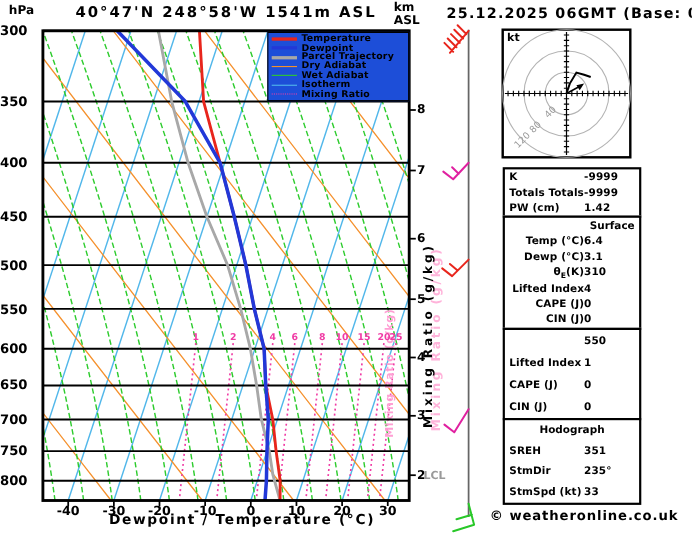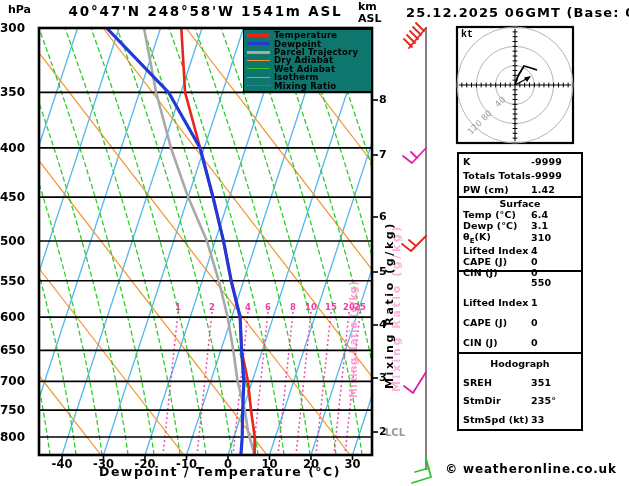--- a/index.html
+++ b/index.html
@@ -10,24 +10,24 @@
   #hpa-label{left:8px;top:3px;font-size:11px;font-weight:bold;}
   #station-title{left:39px;top:3px;width:333px;text-align:center;font-size:13.5px;font-weight:bold;letter-spacing:1.8px;}
   #km-label{left:358px;top:1px;width:30px;text-align:left;font-size:11px;font-weight:bold;line-height:12px;}
   #date-title{left:406px;top:5px;font-size:13px;font-weight:bold;letter-spacing:1.1px;}
   .p-tick{position:absolute;left:0;width:37px;text-align:left;font-size:12px;font-weight:bold;}
   .t-tick{position:absolute;width:36px;text-align:center;font-size:11.5px;font-weight:bold;top:457px;}
   .km-tick{position:absolute;left:379px;font-size:11px;font-weight:bold;}
   .mr-lbl{position:absolute;top:302px;width:16px;text-align:center;font-size:8.5px;font-weight:bold;color:#f03ca5;}
   #lcl-label{left:385px;top:427px;font-size:10px;font-weight:bold;color:#9a9a9a;}
   #xaxis-label{left:80px;top:464px;width:280px;text-align:center;font-size:12.5px;font-weight:bold;letter-spacing:1.5px;}
-  #kt-label{left:461px;top:29px;font-size:10px;font-weight:bold;font-family:Liberation Mono, monospace;}
+  #kt-label{left:461px;top:29px;font-size:10px;font-weight:bold;}
   #copyright{left:433px;top:462px;width:196px;text-align:center;font-size:12px;font-weight:bold;letter-spacing:0.8px;}
   
-  #legend{position:absolute;left:243px;top:29px;width:129px;height:63px;background:#0f766e;
+  #legend{position:absolute;left:243px;top:29px;width:129px;height:63px;background:#1d4ed8;
           border:1.6px solid #000;box-sizing:border-box;display:flex;flex-direction:column;
           justify-content:space-around;padding:1px 0 1px 3px;z-index:5;}
   .leg-row{display:flex;align-items:center;height:8px;}
   .leg-swatch{width:23px;margin-right:4px;flex:none;}
   .leg-text{font-size:8.5px;font-weight:bold;letter-spacing:0.2px;line-height:8px;}
   
   #datatable{position:absolute;left:457px;top:152px;width:126px;}
   .tbox{border:2px solid #000;box-sizing:border-box;background:#fff;display:flex;
         flex-direction:column;justify-content:space-around;padding:0 4px;}
   .tbox + .tbox{margin-top:-2px;}
@@ -300,21 +300,21 @@
         </div>
         <div class="trow">
           <div class="tlab">Totals Totals</div>
           <div class="val">-9999</div>
         </div>
         <div class="trow">
           <div class="tlab">PW (cm)</div>
           <div class="val">1.42</div>
         </div>
       </div>
-      <div class="tbox" style="height: 76px;">
+      <div class="tbox" style="height: 104px; align-items: flex-end;">
         <div class="ttitle">Surface</div>
         <div class="trow">
           <div class="tlab">Temp (°C)</div>
           <div class="val">6.4</div>
         </div>
         <div class="trow">
           <div class="tlab">Dewp (°C)</div>
           <div class="val">3.1</div>
         </div>
         <div class="trow">

